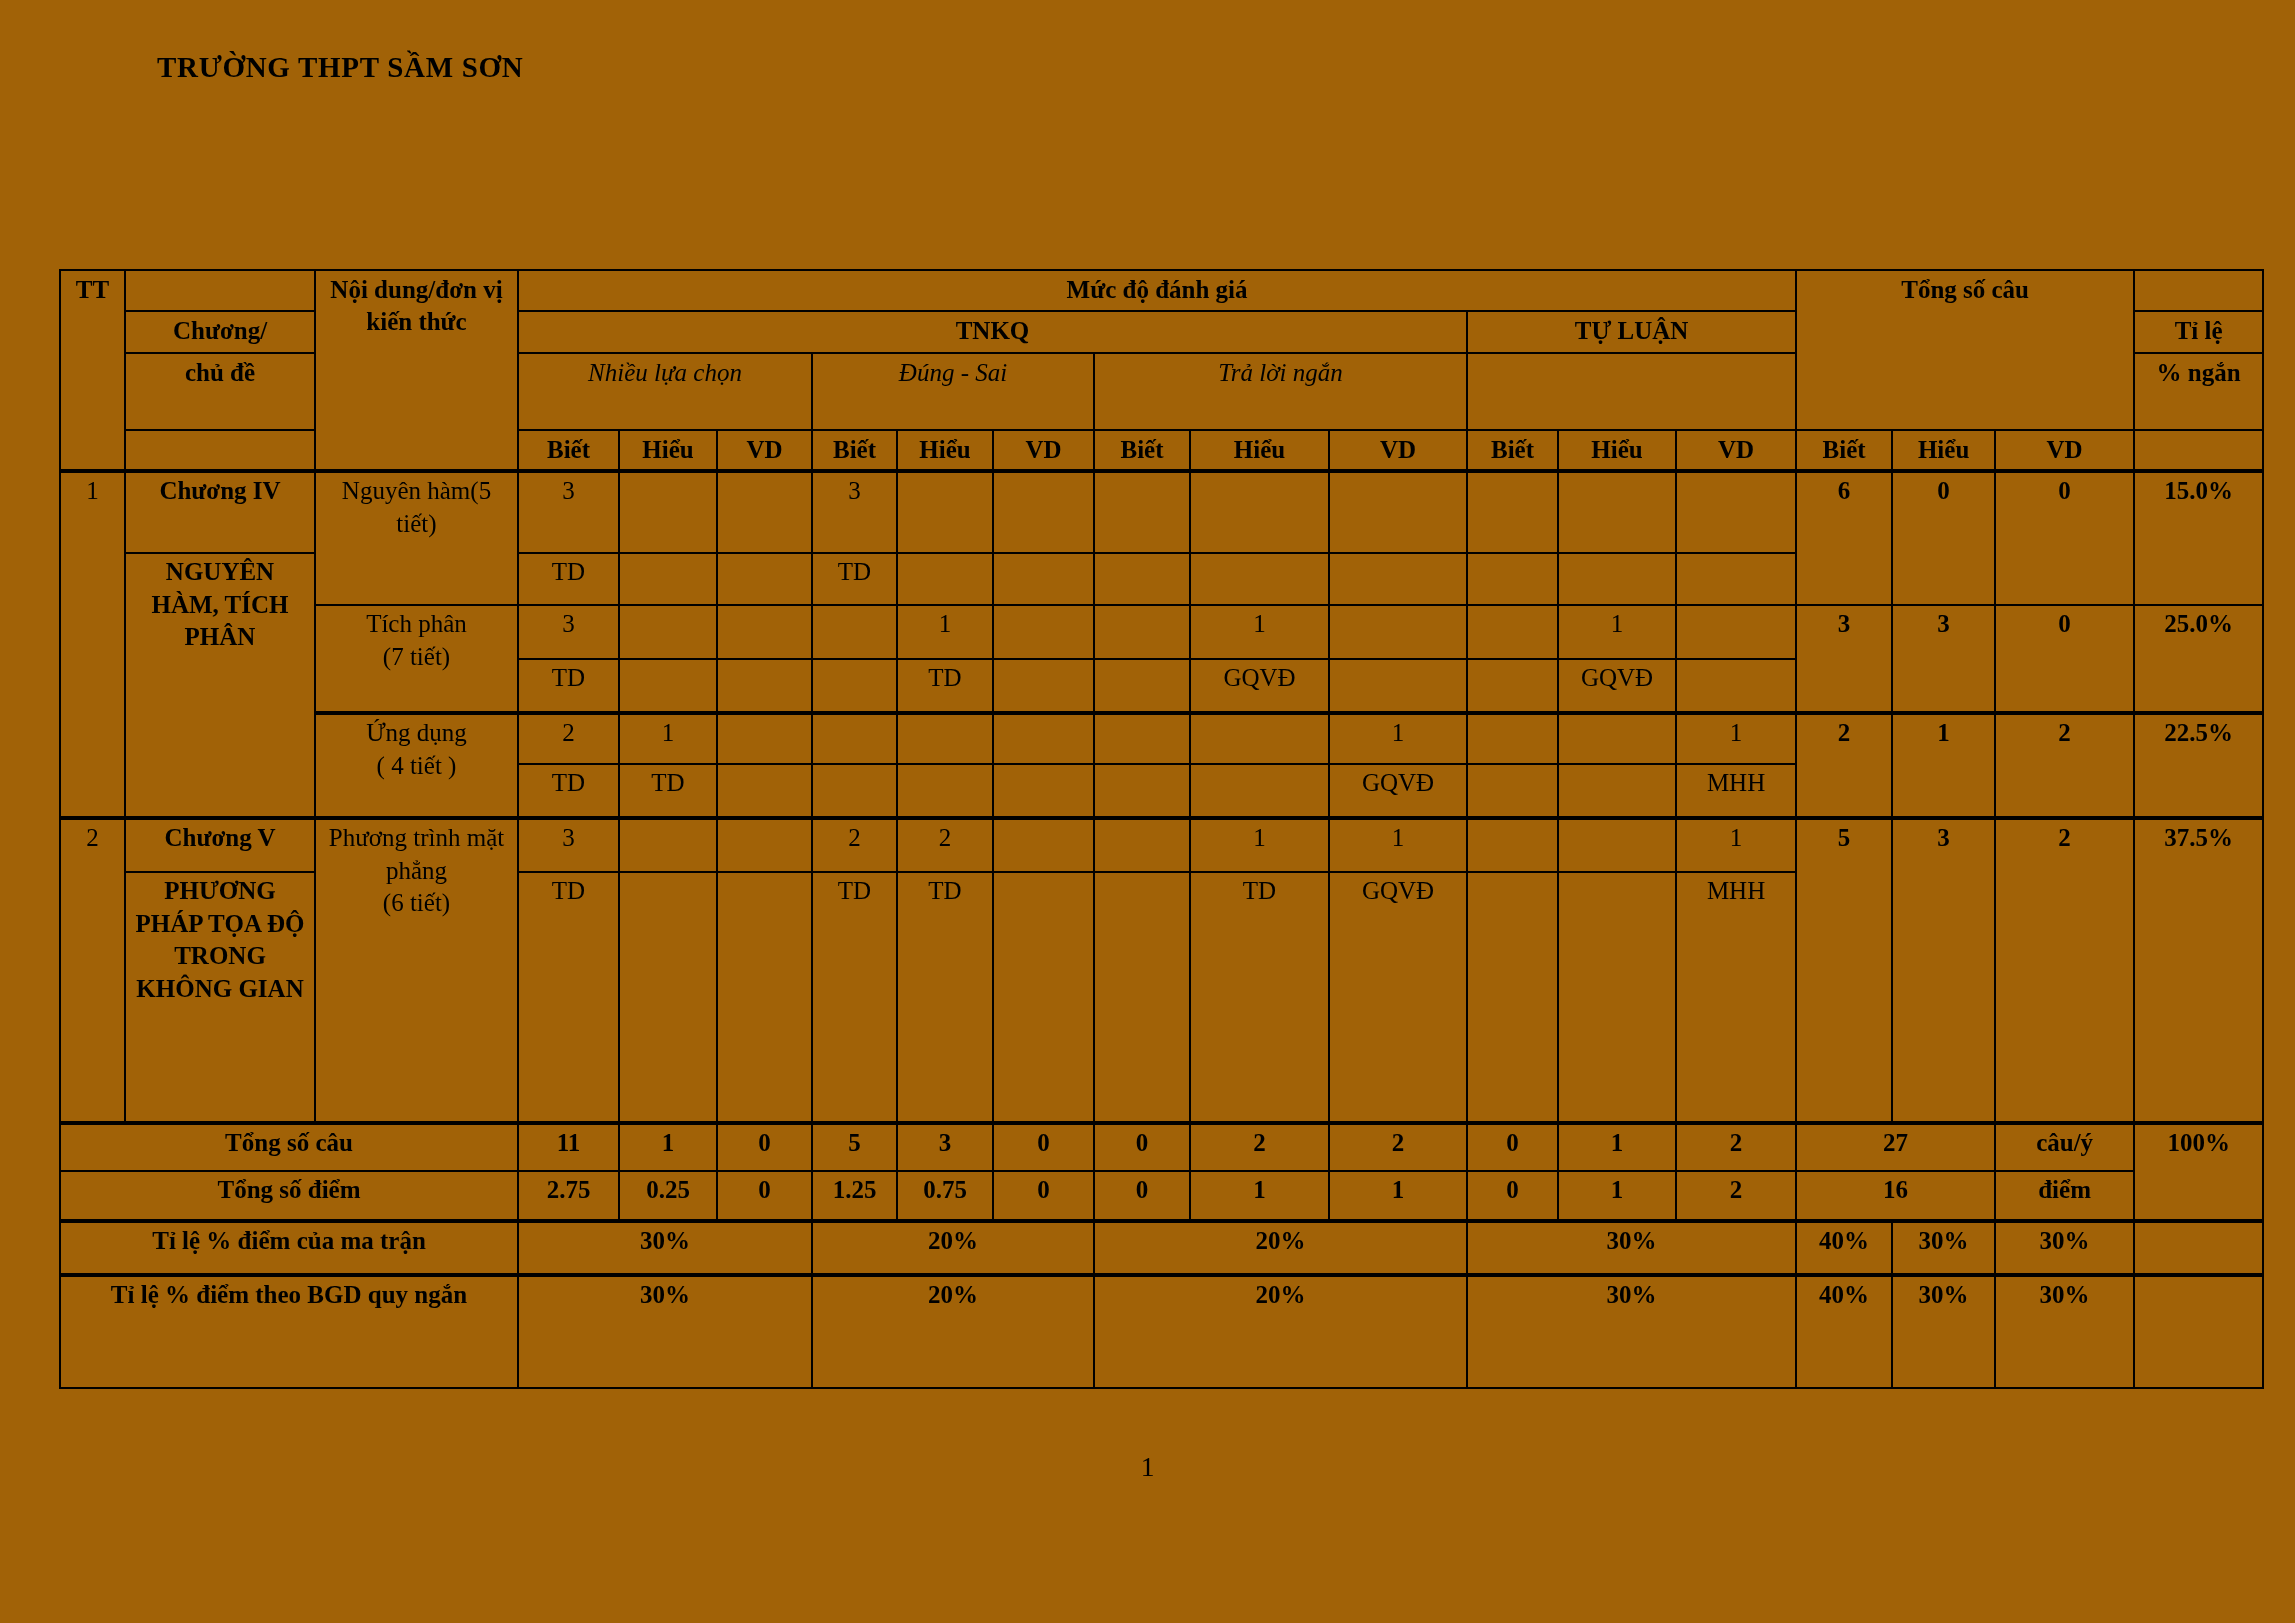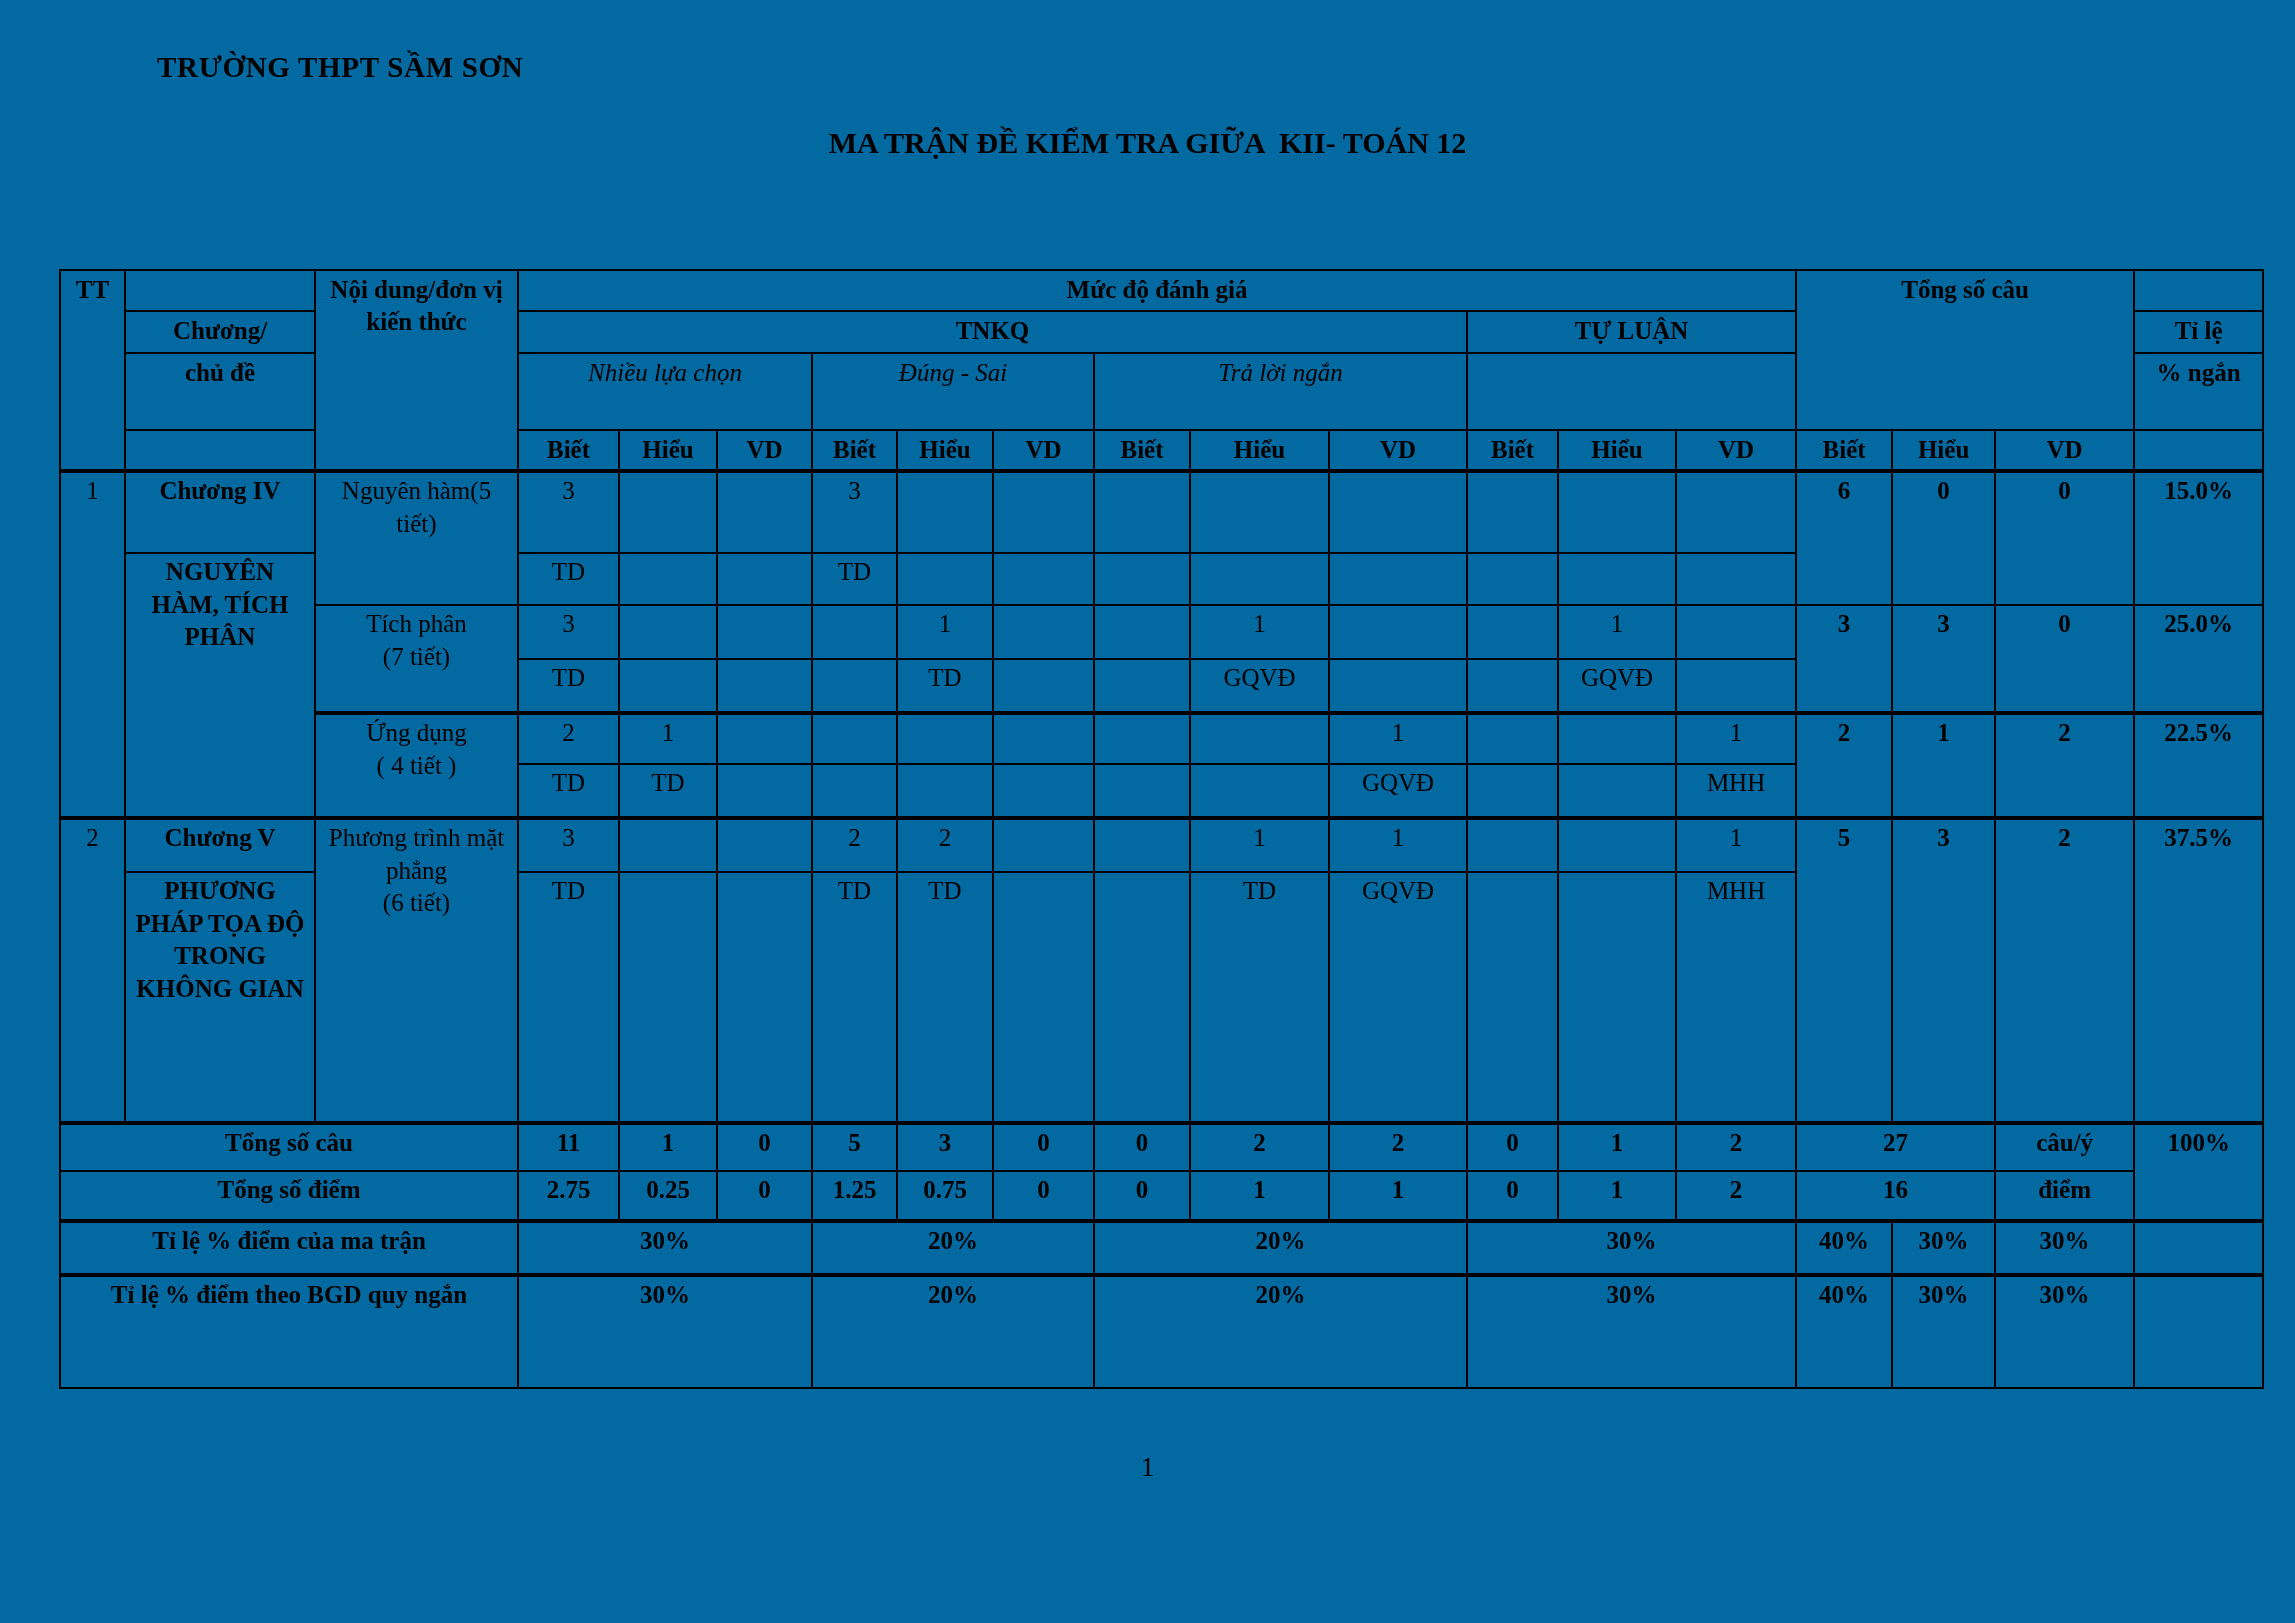--- a/index.html
+++ b/index.html
@@ -1,20 +1,20 @@
 <!DOCTYPE html>
 <html style="font-size:10.5px"><head>
 <meta charset="utf-8">
 <style>
   html,body{margin:0;padding:0;background:#ffffff;}
   .page{
     position:relative;
     width:2295px;
     height:1623px;
-    background:#0369a1;
+    background:#a16207;
     font-family:"Liberation Serif","DejaVu Serif",serif;
     color:#000;
     overflow:hidden;
     text-decoration:underline;
   }
   .school{
     position:absolute; left:157px; top:51px;
     font-size:29px; font-weight:bold; letter-spacing:0.7px;
   }
   .doc-title{
@@ -49,21 +49,20 @@
     position:absolute; left:0; top:1451px; width:2295px;
     text-align:center; font-size:27.5px;
   }
 </style>
 </head>
 <body>
 
 <div class="page">
 
   <div class="school">TRƯỜNG THPT SẦM SƠN</div>
-  <div class="doc-title">MA TRẬN ĐỀ KIỂM TRA GIỮA  KII- TOÁN 12</div>
 
   <table class="matrix">
     <colgroup>
       <col style="width:65px">
         <col style="width:190px">
         <col style="width:203px">
       <col style="width:101px">
         <col style="width:98px">
         <col style="width:95px">
       <col style="width:85px">

